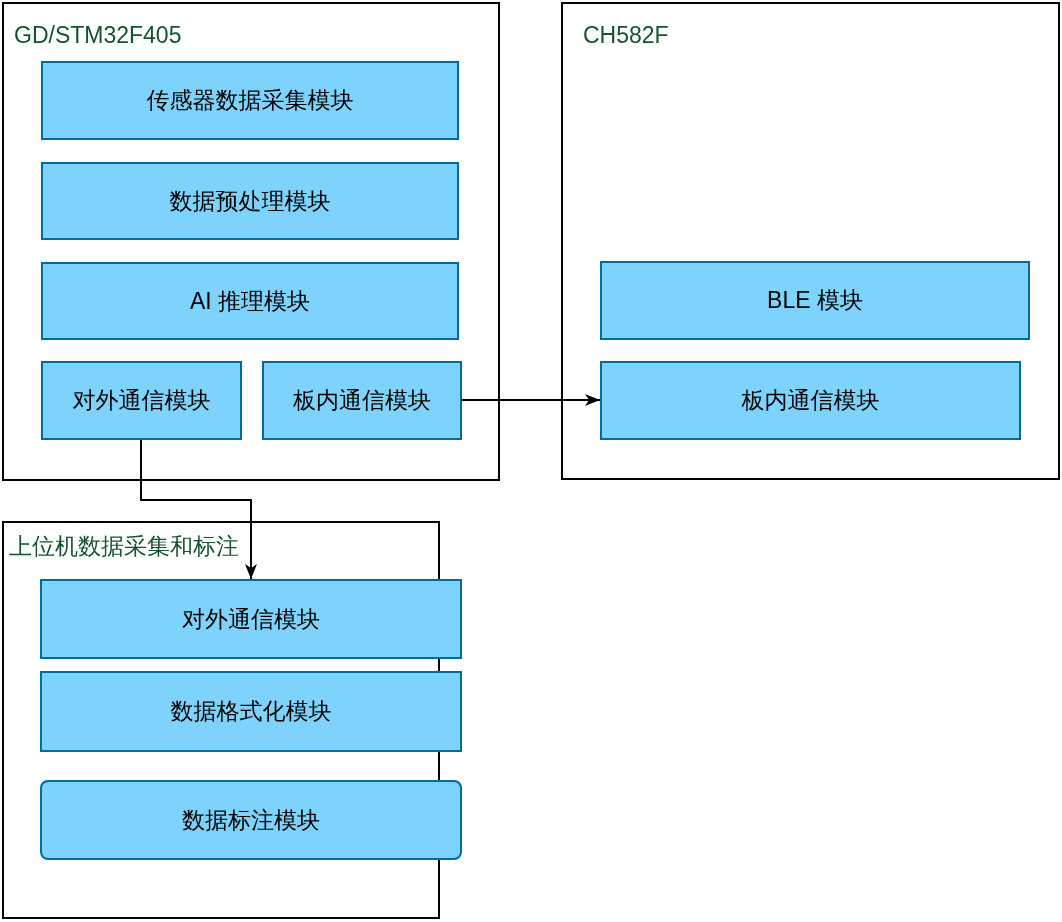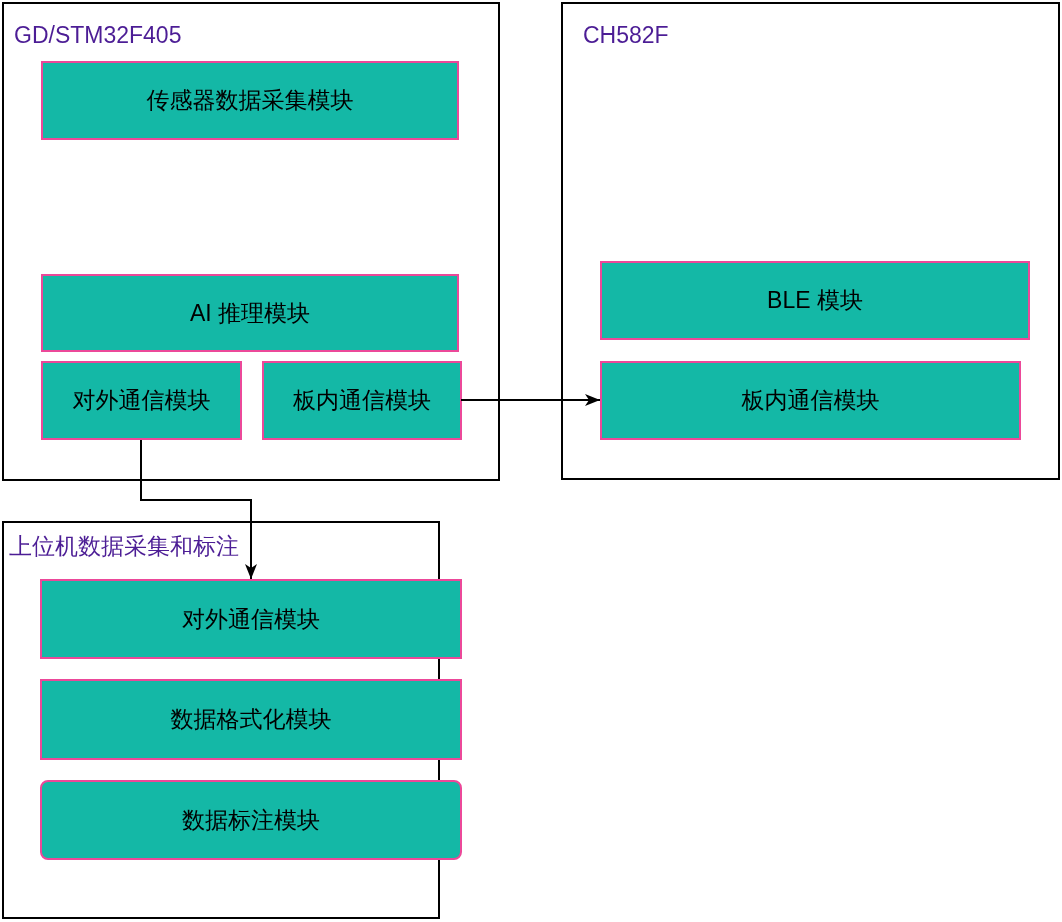--- a/index.html
+++ b/index.html
@@ -20,27 +20,27 @@
     position: absolute;
     border: 2px solid #000000;
     box-sizing: border-box;
     background: transparent;
   }
   .container-label {
     position: absolute;
     font-size: 23px;
     line-height: 1.2;
     white-space: nowrap;
-    color: #4c1d95;
+    color: #14532d;
   }
   .module {
     position: absolute;
-    border: 2px solid #ec4899;
+    border: 2px solid #0369a1;
     box-sizing: border-box;
-    background: #14b8a6;
+    background: #7dd3fc;
     display: flex;
     align-items: center;
     justify-content: center;
     font-size: 23px;
     text-align: center;
     white-space: nowrap;
     color: #000000;
   }
   .connector-layer {
     position: absolute;
@@ -53,35 +53,36 @@
   }
 </style>
 </head>
 <body>
 
 <div class="canvas">
 
   <div class="container" style="left:2px; top:2px; width:498px; height:479px;">
     <div class="container-label" style="left:10px; top:18px;">GD/STM32F405</div>
     <div class="module" style="left:37px; top:57px; width:418px; height:79px;">传感器数据采集模块</div>
-    <div class="module" style="left:37px; top:258px; width:418px; height:78px;margin-top:12px;">AI 推理模块</div>
+    <div class="module" style="left:37px; top:158px; width:418px; height:78px;">数据预处理模块</div>
+    <div class="module" style="left:37px; top:258px; width:418px; height:78px;">AI 推理模块</div>
     <div class="module" style="left:37px; top:357px; width:201px; height:79px;">对外通信模块</div>
     <div class="module" style="left:258px; top:357px; width:200px; height:79px;">板内通信模块</div>
   </div>
 
   <div class="container" style="left:561px; top:2px; width:499px; height:478px;">
     <div class="container-label" style="left:20px; top:18px;">CH582F</div>
     <div class="module" style="left:37px; top:257px; width:430px; height:79px;">BLE 模块</div>
     <div class="module" style="left:37px; top:357px; width:421px; height:79px;">板内通信模块</div>
   </div>
 
   <div class="container" style="left:2px; top:521px; width:438px; height:398px;padding-left:38px;">
     <div class="container-label" style="left:5px; top:10px;">上位机数据采集和标注</div>
     <div class="module" style="left:36px; top:56px; width:422px; height:80px;">对外通信模块</div>
-    <div class="module" style="left:36px; top:156px; width:422px; height:81px;">数据格式化模块</div>
+    <div class="module" style="left:36px; top:148px; width:422px; height:81px;">数据格式化模块</div>
     <div class="module" style="left:36px; top:257px; width:422px; height:80px;border-radius:8px;">数据标注模块</div>
   </div>
 
   <svg class="connector-layer" viewBox="0 0 1062 922" xmlns="http://www.w3.org/2000/svg">
     <defs>
       <marker id="arrowhead" markerUnits="userSpaceOnUse" markerWidth="15" markerHeight="12" viewBox="0 0 15 12" refX="15" refY="6" orient="auto">
         <path d="M0 0 L15 6 L0 12 L4 6 Z" fill="#000000"></path>
       </marker>
     </defs>
     <path d="M461 400 H600" stroke="#000000" stroke-width="2" fill="none" marker-end="url(#arrowhead)"></path>

